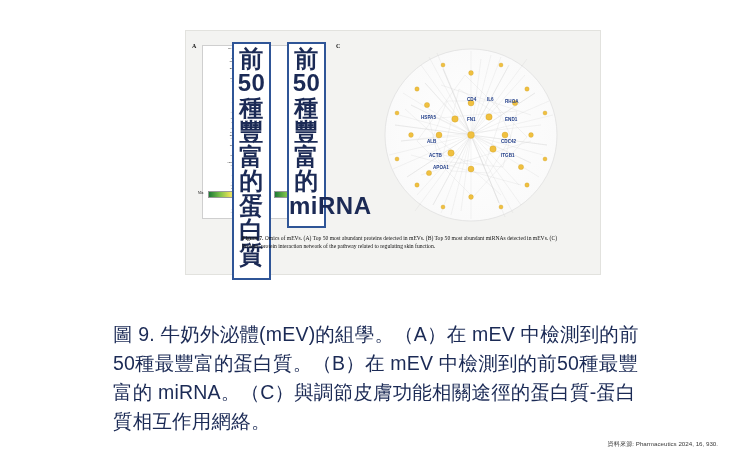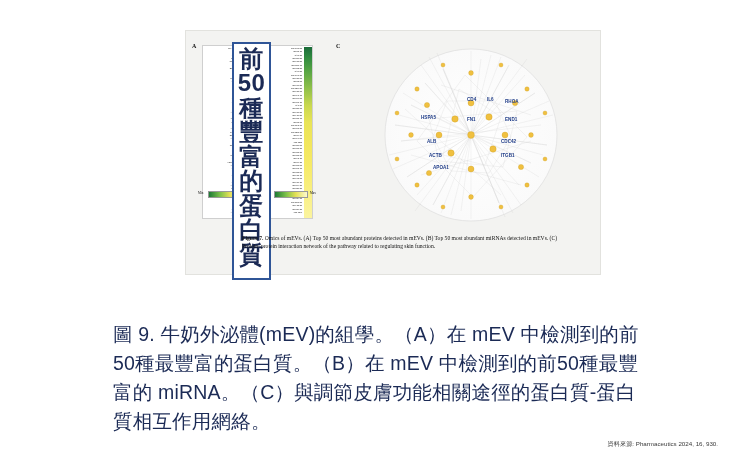--- a/index.html
+++ b/index.html
@@ -368,20 +368,23 @@
             <text x="48" y="112">ACTB</text>
             <text x="120" y="112">ITGB1</text>
             <text x="52" y="124">APOA1</text>
           </g>
         </svg>
       </div>
 
       <div class="anno" id="anno-a" style="left:46px; top:11px; width:39px; height:238px;">
         <span>前50種豐富的蛋白質</span>
       </div>
+      <div class="anno" id="anno-b" style="left:101px; top:11px; width:39px; height:186px;">
+        <span>前50種豐富的 miRNA</span>
+      </div>
 
     </div>
 
     <div class="fig-caption" style="position:absolute; left:56px; top:203px; width:330px;">
       <b>Figure 7.</b><span> Omics of mEVs. (A) Top 50 most abundant proteins detected in mEVs. (B) Top 50 most abundant miRNAs detected in mEVs. (C) Protein–protein interaction network of the pathway related to regulating skin function.</span>
     </div>
   </div>
 
   <div class="zh-body">圖 9. 牛奶外泌體(mEV)的組學。（A）在 mEV 中檢測到的前50種最豐富的蛋白質。（B）在 mEV 中檢測到的前50種最豐富的 miRNA。（C）與調節皮膚功能相關途徑的蛋白質-蛋白質相互作用網絡。</div>
 

